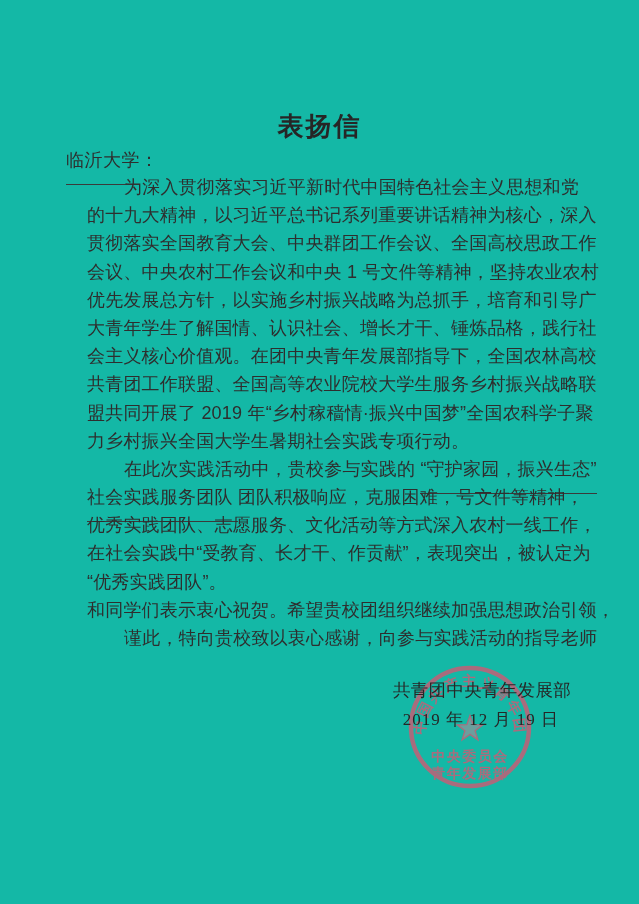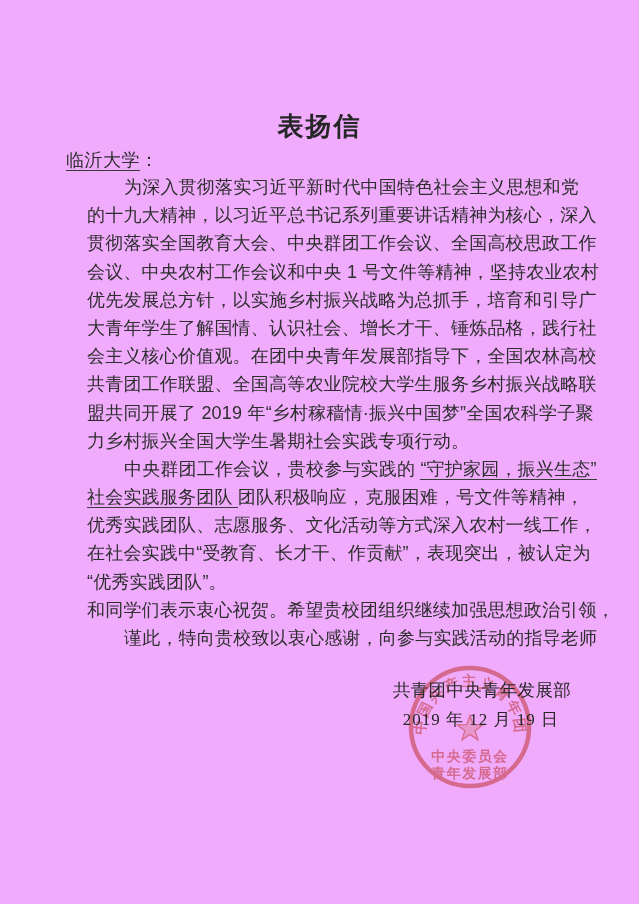--- a/index.html
+++ b/index.html
@@ -4,21 +4,21 @@
 <style>
   html, body {
     margin: 0;
     padding: 0;
     background: #ffffff;
   }
   .page {
     position: relative;
     width: 639px;
     height: 904px;
-    background: #f0abfc;
+    background: #14b8a6;
     overflow: hidden;
     font-family: "Liberation Sans", "DejaVu Sans", sans-serif;
     color: #2e2e2e;
   }
   .title {
     margin: 0;
     padding-top: 110px;
     text-align: center;
     font-size: 26px;
     line-height: 32px;
@@ -38,21 +38,21 @@
   .line {
     font-size: 18px;
     line-height: 28.2px;
     height: 28.2px;
     letter-spacing: 0.2px;
     white-space: nowrap;
   }
   .indent { text-indent: 37px; }
   .u {
     border-bottom: 1.5px solid #3a3a3a;
-    padding-bottom: 0;
+    padding-bottom: 14px;
     white-space: pre;
   }
   .sign-block {
     position: relative;
     margin-top: 25px;
     z-index: 3;
   }
   .signature {
     text-align: right;
     padding-right: 68px;
@@ -115,21 +115,21 @@
     <div class="line">贯彻落实全国教育大会、中央群团工作会议、全国高校思政工作</div>
     <div class="line">会议、中央农村工作会议和中央 1 号文件等精神，坚持农业农村</div>
     <div class="line">优先发展总方针，以实施乡村振兴战略为总抓手，培育和引导广</div>
     <div class="line">大青年学生了解国情、认识社会、增长才干、锤炼品格，践行社</div>
     <div class="line">会主义核心价值观。在团中央青年发展部指导下，全国农林高校</div>
     <div class="line">共青团工作联盟、全国高等农业院校大学生服务乡村振兴战略联</div>
     <div class="line">盟共同开展了 2019 年“乡村稼穑情·振兴中国梦”全国农科学子聚</div>
     <div class="line">力乡村振兴全国大学生暑期社会实践专项行动。</div>
 
     <div class="line indent">
-      <span>中央群团工作会议，贵校参与实践的 </span><span class="u">“守护家园，振兴生态”</span>
+      <span>在此次实践活动中，贵校参与实践的 </span><span class="u">“守护家园，振兴生态”</span>
     </div>
     <div class="line">
       <span class="u">社会实践服务团队 </span><span>团队积极响应，克服困难，号文件等精神，</span>
     </div>
     <div class="line">优秀实践团队、志愿服务、文化活动等方式深入农村一线工作，</div>
     <div class="line">在社会实践中“受教育、长才干、作贡献”，表现突出，被认定为</div>
     <div class="line">“优秀实践团队”。</div>
 
     <div class="line">和同学们表示衷心祝贺。希望贵校团组织继续加强思想政治引领，</div>
     <div class="line indent">谨此，特向贵校致以衷心感谢，向参与实践活动的指导老师</div>

